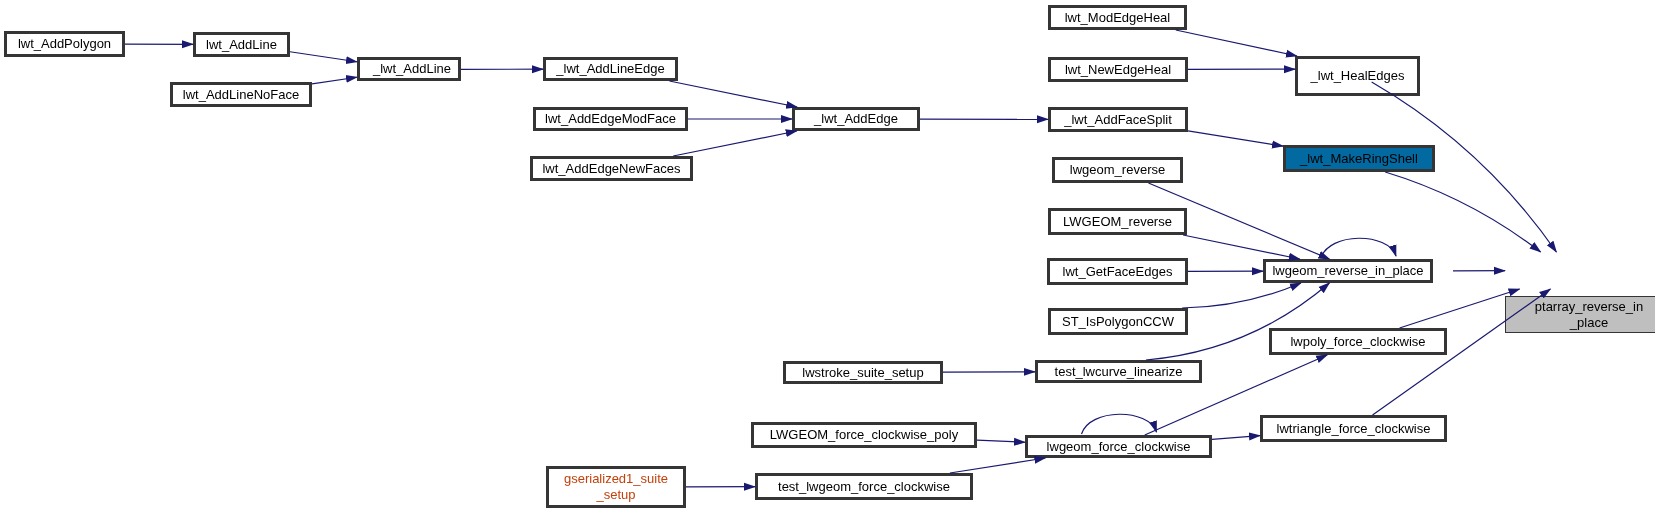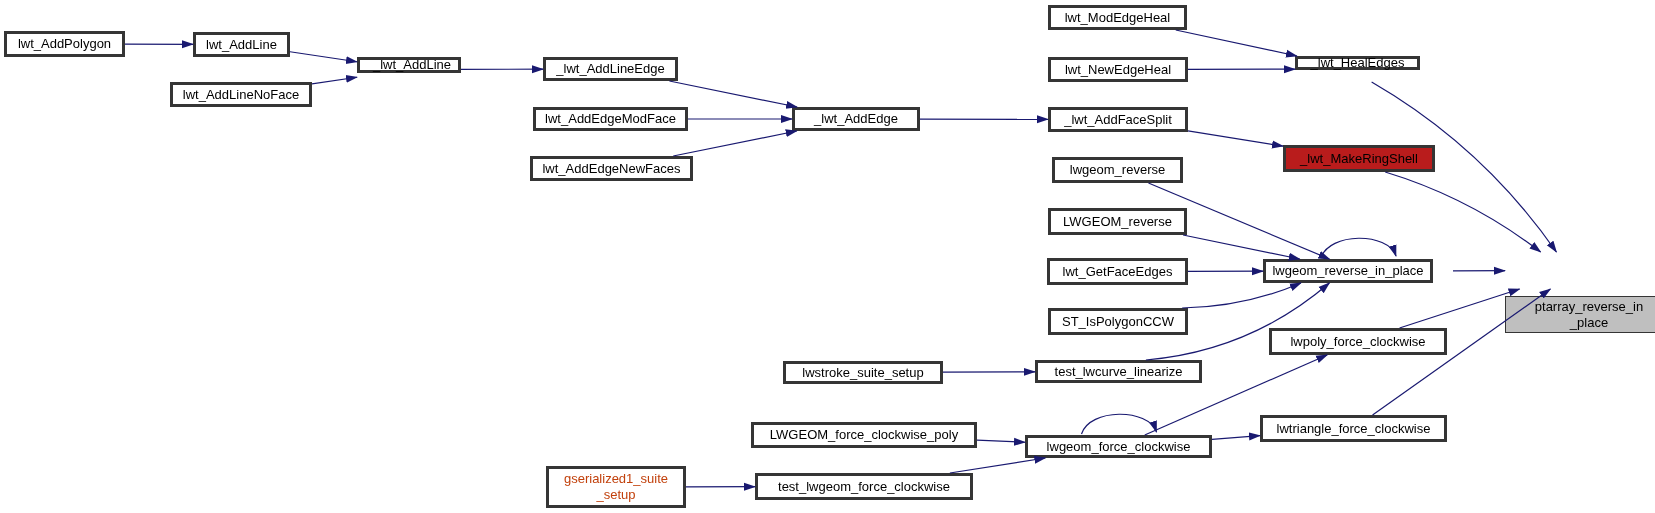--- a/index.html
+++ b/index.html
@@ -33,31 +33,31 @@
     border:1.5px solid #2a2a2a;
     cursor:default;
   }
 </style>
 </head>
 <body>
 
 <div id="canvas" style="background: rgb(255, 255, 255);">
     <div class="node" style="left: 4px; top: 31px; width: 121px; height: 26px; background: rgb(255, 255, 255); border-color: rgb(53, 53, 53); color: rgb(0, 0, 0);"><span>lwt_AddPolygon</span></div>
     <div class="node" style="left: 193px; top: 32px; width: 97px; height: 25px; background: rgb(255, 255, 255); border-color: rgb(53, 53, 53); color: rgb(0, 0, 0);"><span>lwt_AddLine</span></div>
-    <div class="node" style="left: 357px; top: 57px; width: 104px; height: 16px; background: rgb(255, 255, 255); border-color: rgb(53, 53, 53); color: rgb(0, 0, 0); padding-left: 6px;"><span>_lwt_AddLine</span></div>
+    <div class="node" style="left: 357px; top: 57px; width: 104px; height: 24px; background: rgb(255, 255, 255); border-color: rgb(53, 53, 53); color: rgb(0, 0, 0); padding-left: 6px;"><span>_lwt_AddLine</span></div>
     <div class="node" style="left: 170px; top: 82px; width: 142px; height: 25px; background: rgb(255, 255, 255); border-color: rgb(53, 53, 53); color: rgb(0, 0, 0);"><span>lwt_AddLineNoFace</span></div>
     <div class="node" style="left: 543px; top: 57px; width: 135px; height: 24px; background: rgb(255, 255, 255); border-color: rgb(53, 53, 53); color: rgb(0, 0, 0);"><span>_lwt_AddLineEdge</span></div>
     <div class="node" style="left: 533px; top: 107px; width: 155px; height: 24px; background: rgb(255, 255, 255); border-color: rgb(53, 53, 53); color: rgb(0, 0, 0);"><span>lwt_AddEdgeModFace</span></div>
     <div class="node" style="left: 530px; top: 156px; width: 163px; height: 25px; background: rgb(255, 255, 255); border-color: rgb(53, 53, 53); color: rgb(0, 0, 0);"><span>lwt_AddEdgeNewFaces</span></div>
     <div class="node" style="left: 792px; top: 107px; width: 128px; height: 24px; background: rgb(255, 255, 255); border-color: rgb(53, 53, 53); color: rgb(0, 0, 0);"><span>_lwt_AddEdge</span></div>
     <div class="node" style="left: 1048px; top: 5px; width: 139px; height: 25px; background: rgb(255, 255, 255); border-color: rgb(53, 53, 53); color: rgb(0, 0, 0);"><span>lwt_ModEdgeHeal</span></div>
     <div class="node" style="left: 1048px; top: 57px; width: 140px; height: 25px; background: rgb(255, 255, 255); border-color: rgb(53, 53, 53); color: rgb(0, 0, 0);"><span>lwt_NewEdgeHeal</span></div>
-    <div class="node" style="left: 1295px; top: 56px; width: 125px; height: 14px; background: rgb(255, 255, 255); border-color: rgb(53, 53, 53); color: rgb(0, 0, 0);"><span>_lwt_HealEdges</span></div>
+    <div class="node" style="left: 1295px; top: 56px; width: 125px; height: 40px; background: rgb(255, 255, 255); border-color: rgb(53, 53, 53); color: rgb(0, 0, 0);"><span>_lwt_HealEdges</span></div>
     <div class="node" style="left: 1048px; top: 107px; width: 140px; height: 25px; background: rgb(255, 255, 255); border-color: rgb(53, 53, 53); color: rgb(0, 0, 0);"><span>_lwt_AddFaceSplit</span></div>
-    <div class="node" style="left: 1283px; top: 145px; width: 152px; height: 27px; background: #b91c1c; border-color: rgb(53, 53, 53); color: rgb(0, 0, 0);"><span>_lwt_MakeRingShell</span></div>
+    <div class="node" style="left: 1283px; top: 145px; width: 152px; height: 27px; background: #0369a1; border-color: rgb(53, 53, 53); color: rgb(0, 0, 0);"><span>_lwt_MakeRingShell</span></div>
     <div class="node" style="left: 1052px; top: 157px; width: 131px; height: 26px; background: rgb(255, 255, 255); border-color: rgb(53, 53, 53); color: rgb(0, 0, 0);"><span>lwgeom_reverse</span></div>
     <div class="node" style="left: 1048px; top: 208px; width: 139px; height: 27px; background: rgb(255, 255, 255); border-color: rgb(53, 53, 53); color: rgb(0, 0, 0);"><span>LWGEOM_reverse</span></div>
     <div class="node" style="left: 1047px; top: 258px; width: 141px; height: 27px; background: rgb(255, 255, 255); border-color: rgb(53, 53, 53); color: rgb(0, 0, 0);"><span>lwt_GetFaceEdges</span></div>
     <div class="node" style="left: 1048px; top: 308px; width: 140px; height: 27px; background: rgb(255, 255, 255); border-color: rgb(53, 53, 53); color: rgb(0, 0, 0);"><span>ST_IsPolygonCCW</span></div>
     <div class="node" style="left: 1263px; top: 259px; width: 170px; height: 24px; background: rgb(255, 255, 255); border-color: rgb(53, 53, 53); color: rgb(0, 0, 0);"><span>lwgeom_reverse_in_place</span></div>
     <div class="node highlight" style="left: 1505px; top: 252px; width: 168px; height: 37px; background: rgb(191, 191, 191); border-color: rgb(53, 53, 53); color: rgb(0, 0, 0); margin-top: 44px;"><span>ptarray_reverse_in
 _place</span></div>
     <div class="node" style="left: 1269px; top: 328px; width: 178px; height: 27px; background: rgb(255, 255, 255); border-color: rgb(53, 53, 53); color: rgb(0, 0, 0);"><span>lwpoly_force_clockwise</span></div>
     <div class="node" style="left: 1260px; top: 415px; width: 187px; height: 27px; background: rgb(255, 255, 255); border-color: rgb(53, 53, 53); color: rgb(0, 0, 0);"><span>lwtriangle_force_clockwise</span></div>
     <div class="node" style="left: 783px; top: 361px; width: 160px; height: 23px; background: rgb(255, 255, 255); border-color: rgb(53, 53, 53); color: rgb(0, 0, 0);"><span>lwstroke_suite_setup</span></div>

